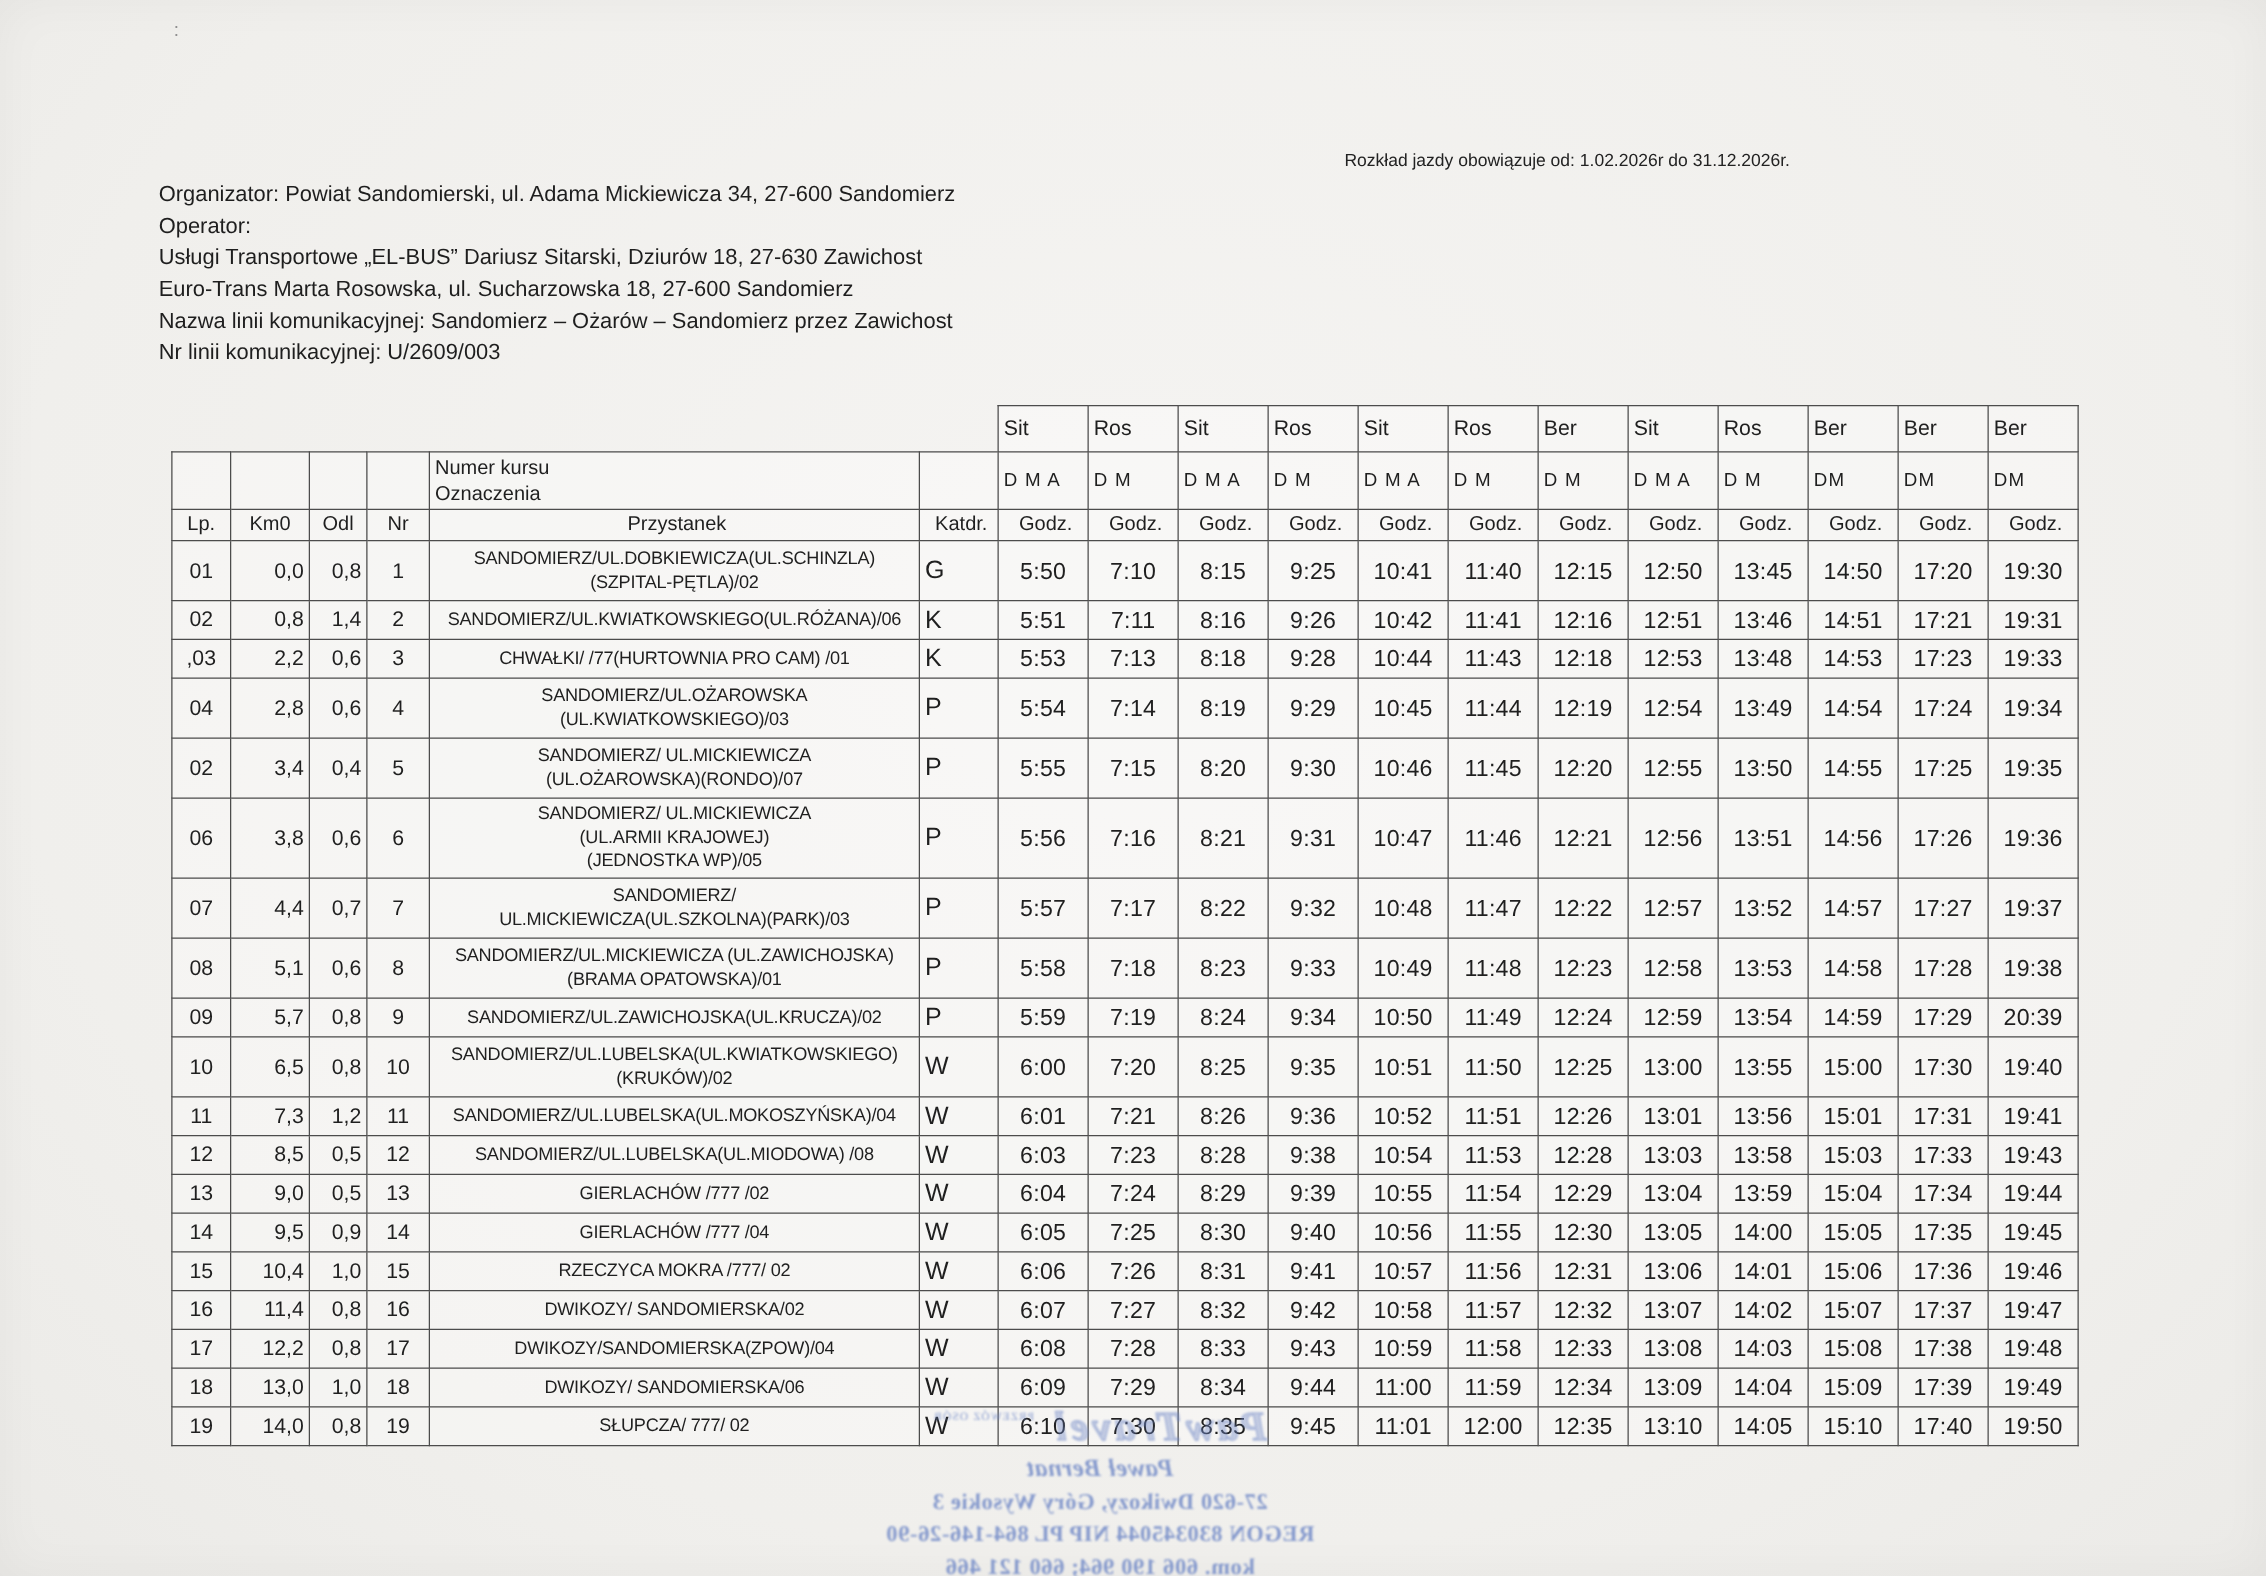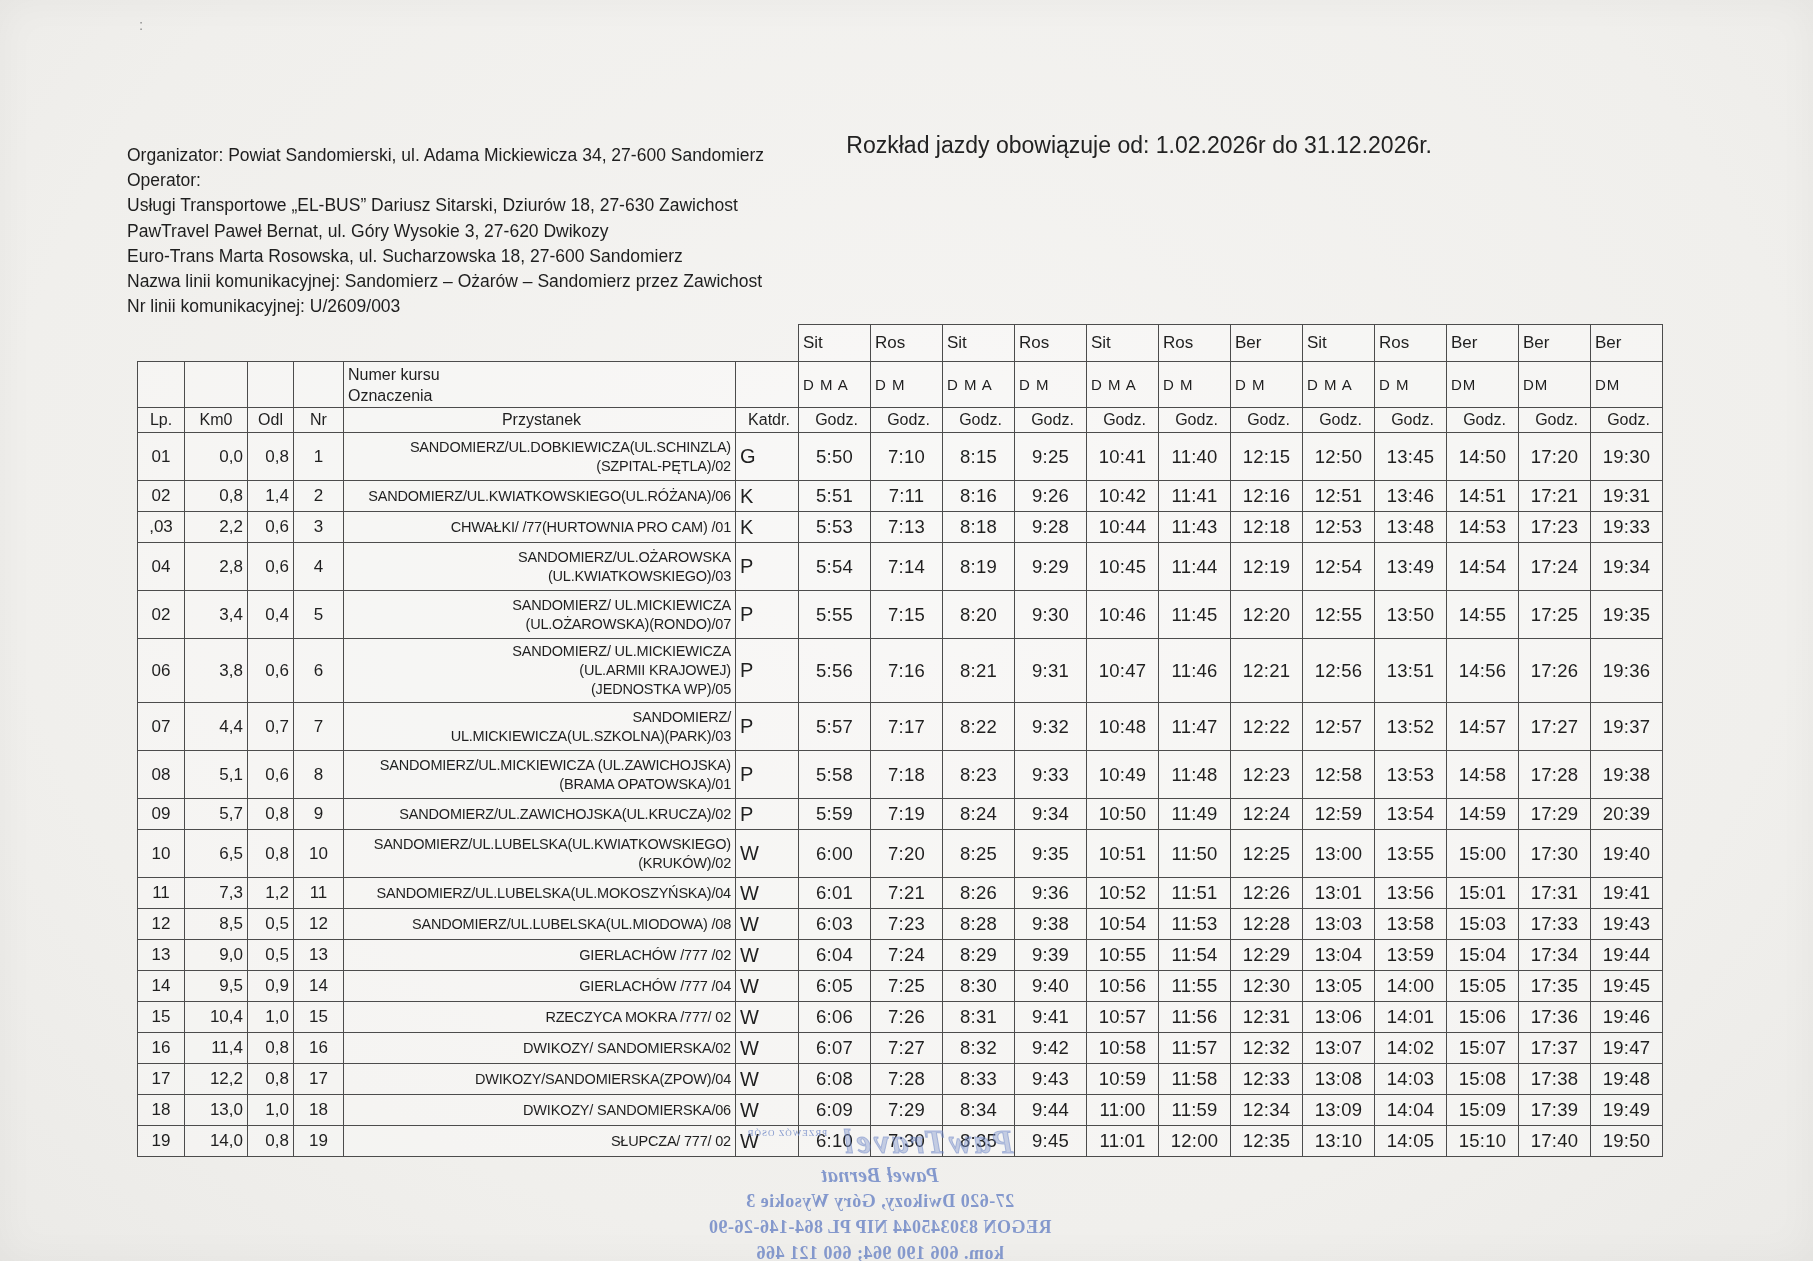--- a/index.html
+++ b/index.html
@@ -11,22 +11,22 @@
     -webkit-font-smoothing:antialiased;
   }
   .page{
     position:relative;width:1813px;height:1261px;overflow:hidden;
     background:#f2f1ef;
     background-image:radial-gradient(ellipse at 50% 40%, #f5f4f2 0%, #f0efec 70%, #ebeae7 100%);
     box-shadow:inset 0 0 40px rgba(0,0,0,0.04);
   }
   .corner-mark{position:absolute;left:139px;top:16px;font-size:15px;color:#8f8f8f;}
   .date-note{
-    position:absolute;top:132px;right:381px;
-    font-size:23px;color:#222;white-space:nowrap;
+    position:absolute;top:120px;right:381px;
+    font-size:14px;color:#222;white-space:nowrap;
   }
   .info{
     position:absolute;left:127px;top:143px;
     font-size:17.5px;line-height:25.2px;color:#1e1e1e;
   }
   
   .tt-wrap{position:absolute;left:137px;top:324px;}
   table.tt{border-collapse:collapse;table-layout:fixed;background:transparent;}
   table.tt td{
     border:1px solid #4c4c4c;
@@ -44,21 +44,21 @@
   tr.h3{height:64px;}
   td.c-op{font-size:17px;padding-left:9px;vertical-align:middle;}
   td.c-ozn{font-size:15px;padding-left:9px;padding-top:6px;vertical-align:top;letter-spacing:1px;}
   td.c-kursu{font-size:16px;padding-left:9px;vertical-align:middle;line-height:21px;}
   td.c-hdr{font-size:16px;}
   td.c-hdr.l{padding-left:8px;text-align:center;}
   td.c-hdr.c{text-align:center;}
   td.c-lp{font-size:17px;text-align:center;}
   td.c-km{font-size:17px;text-align:right;}
   td.c-nr{font-size:17px;text-align:center;}
-  td.c-stop{font-size:14.5px;padding-left:8px;line-height:1.3;letter-spacing:-0.2px;text-align:right;}
+  td.c-stop{font-size:14.5px;padding-left:8px;line-height:1.3;letter-spacing:-0.2px;text-align:center;}
   td.c-kat{font-size:20px;text-align:left;padding-left:13px;}
   td.c-time{font-size:18.5px;text-align:center;letter-spacing:0.2px;}
   
   .stamp{
     position:absolute;left:600px;top:1124px;width:560px;
     transform:scaleX(-1);
     color:#6d86c6;
     filter:blur(0.7px);
     opacity:0.82;
     text-align:center;
@@ -82,21 +82,20 @@
 <div class="page">
 
   <div class="corner-mark">:</div>
 
   <div class="date-note">Rozkład jazdy obowiązuje od: 1.02.2026r do 31.12.2026r.</div>
 
   <div class="info">
       <div>Organizator: Powiat Sandomierski, ul. Adama Mickiewicza 34, 27-600 Sandomierz</div>
       <div>Operator:</div>
       <div>Usługi Transportowe „EL-BUS”  Dariusz Sitarski, Dziurów 18, 27-630 Zawichost</div>
-      <div>PawTravel Paweł Bernat, ul. Góry Wysokie 3, 27-620 Dwikozy</div>
       <div>Euro-Trans Marta Rosowska, ul. Sucharzowska 18, 27-600 Sandomierz</div>
       <div>Nazwa linii komunikacyjnej: Sandomierz – Ożarów – Sandomierz przez Zawichost</div>
       <div>Nr linii komunikacyjnej: U/2609/003</div>
     </div>
 
   <div class="tt-wrap">
     <table class="tt">
       <colgroup id="tt-cols">
           <col style="width: 47px;">
           <col style="width: 63px;">

